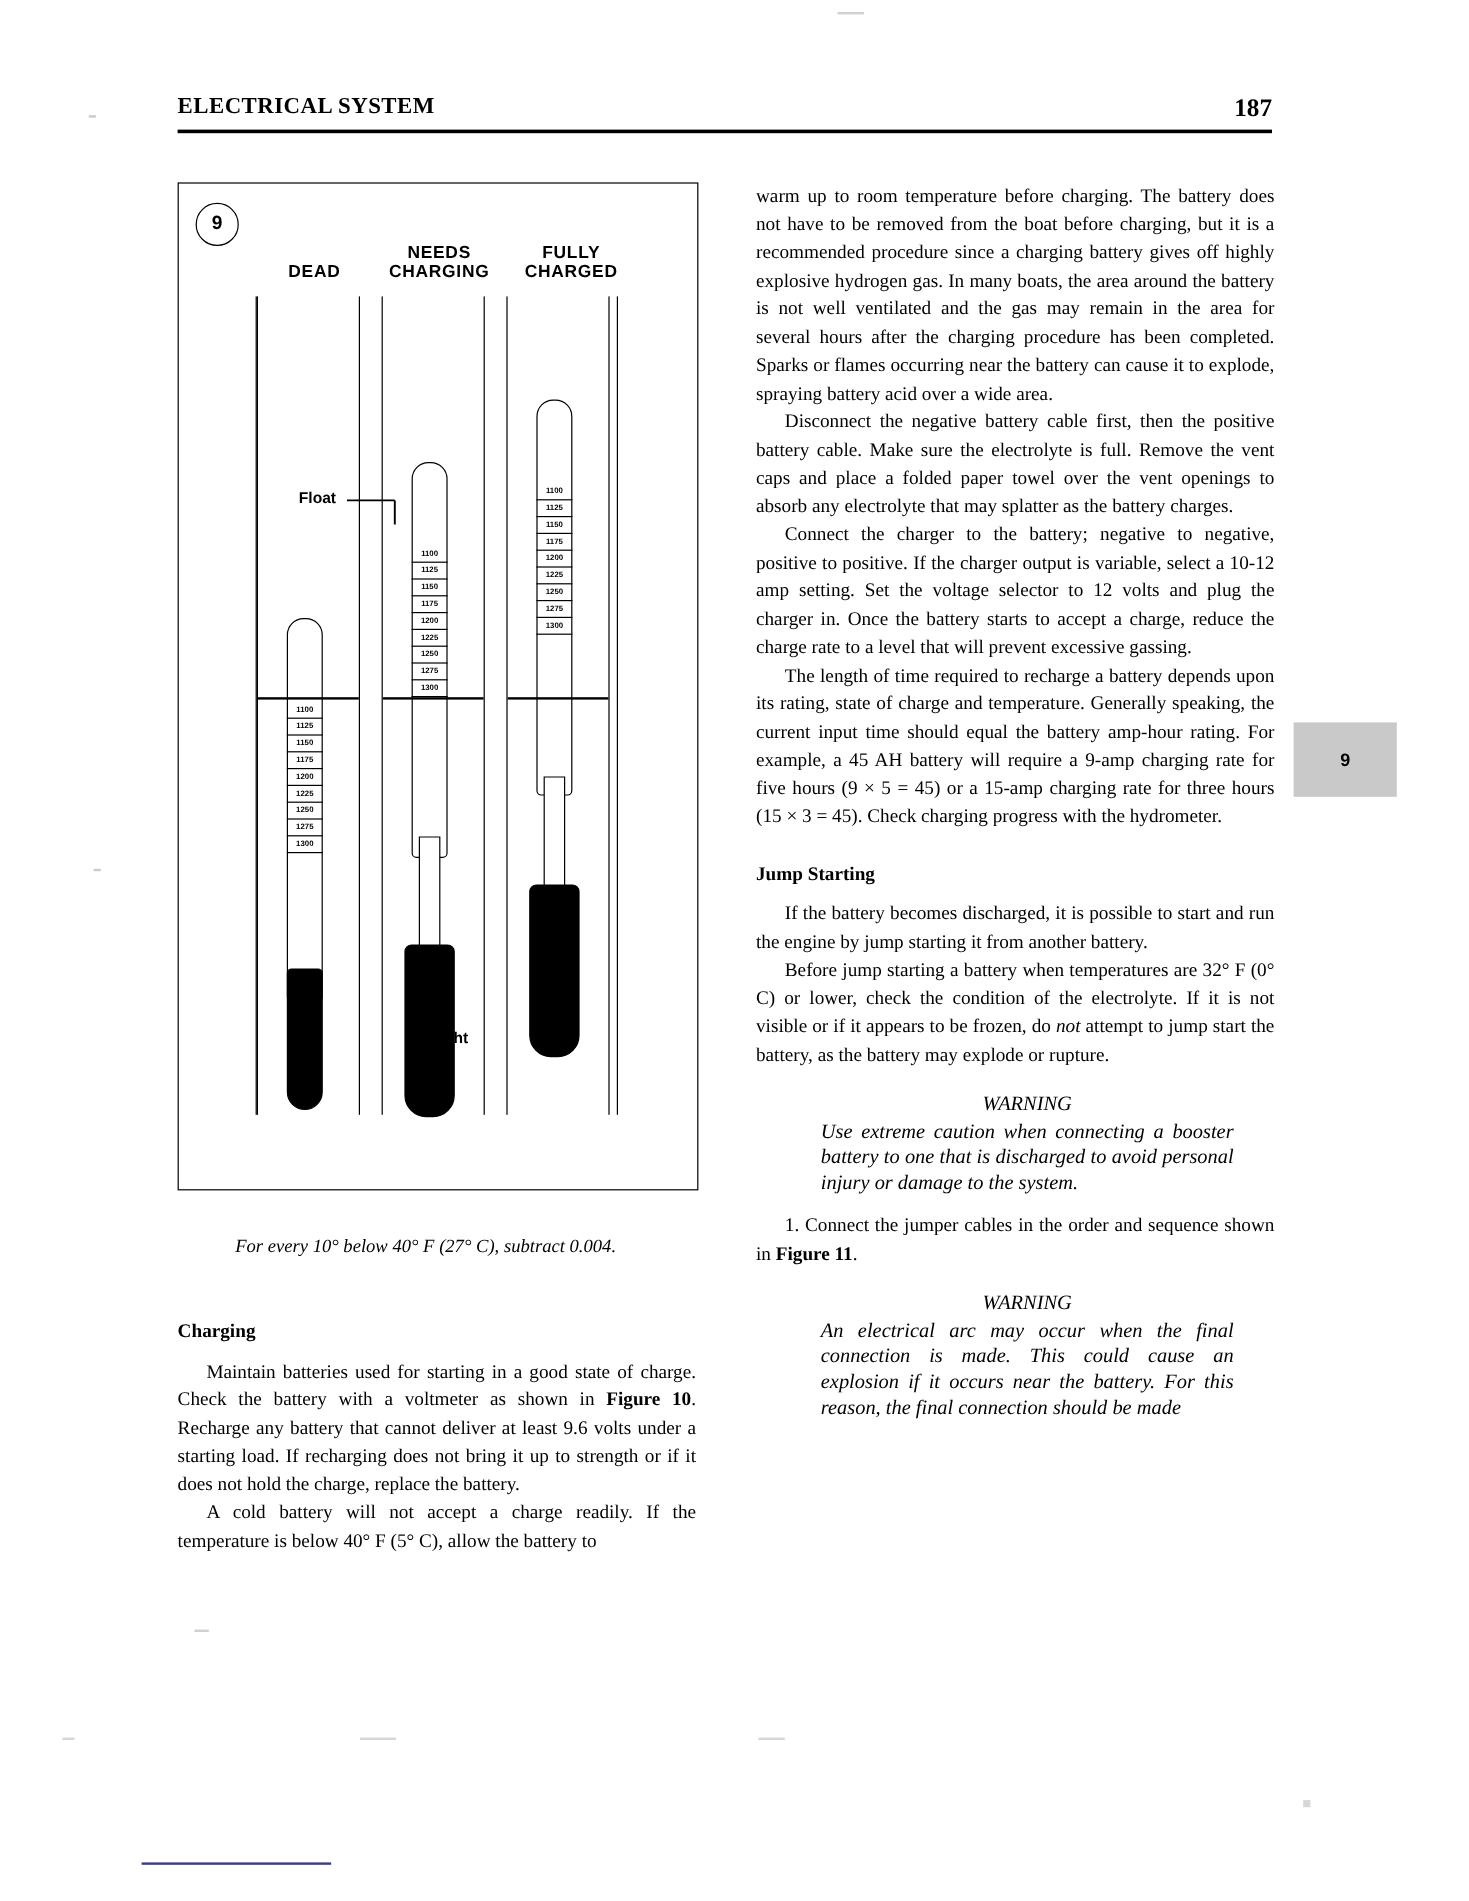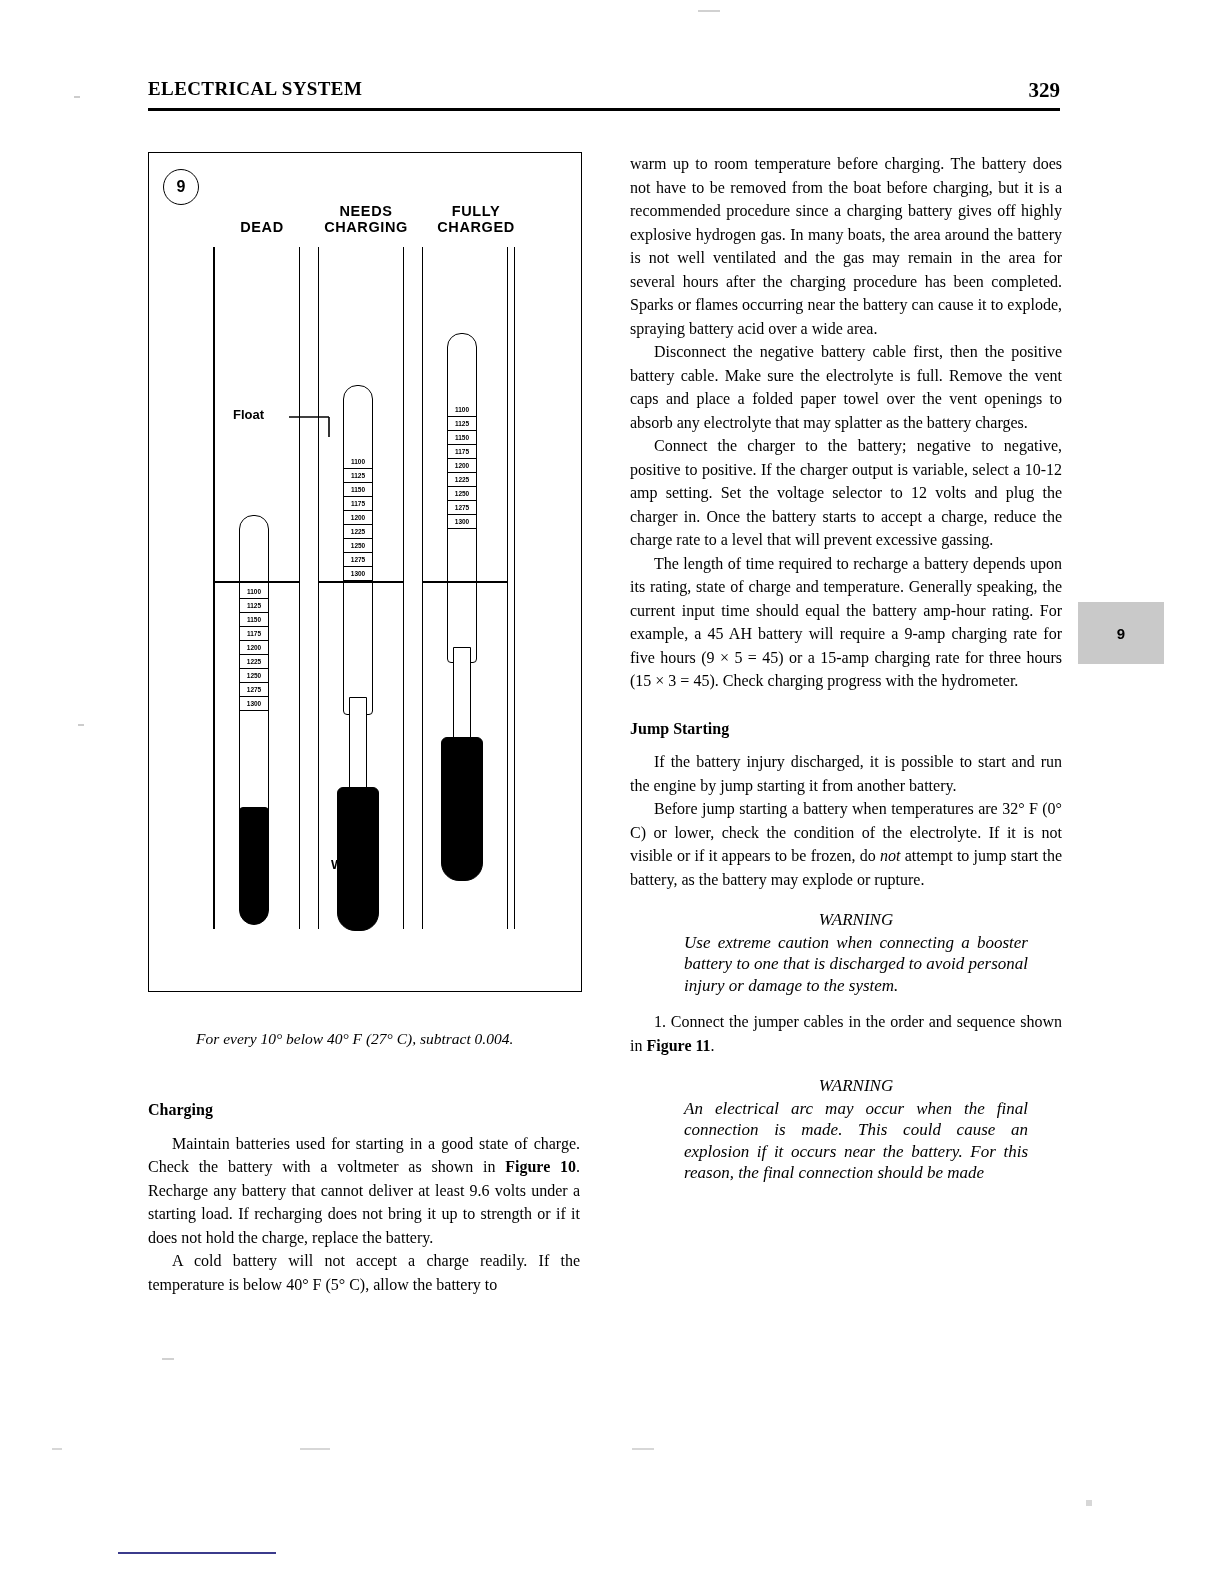--- a/index.html
+++ b/index.html
@@ -152,20 +152,21 @@
     position: absolute;
     height: 1.6px;
     background: #000;
   }
 
   .lbl {
     position: absolute;
     font-family: "Liberation Sans", sans-serif;
     font-weight: bold;
     font-size: 13px;
+    margin-left: 16px;
   }
 
   
   .caption {
     position: absolute;
     left: 196px;
     top: 1028px;
     width: 350px;
     font-style: italic;
     font-size: 15.5px;
@@ -251,21 +252,21 @@
     background: #3b3b8c;
   }
 </style>
 </head>
 <body>
 
 <div class="page">
 
   <div class="header">
     <div class="header-title">ELECTRICAL SYSTEM</div>
-    <div class="header-page">329</div>
+    <div class="header-page">187</div>
   </div>
   <div class="header-rule"></div>
 
   <div class="figure-box">
     <div class="fig-num">9</div>
 
     <div class="col-labels">
       <div class="col-label cl-dead">DEAD</div>
       <div class="col-label cl-needs">
         <span>NEEDS</span><br>
@@ -357,21 +358,21 @@
   </div>
 
   <div class="col-right">
     <p class="body noind">warm up to room temperature before charging. The battery does not have to be removed from the boat before charging, but it is a recommended procedure since a charging battery gives off highly explosive hydrogen gas. In many boats, the area around the battery is not well ventilated and the gas may remain in the area for several hours after the charging procedure has been completed. Sparks or flames occurring near the battery can cause it to explode, spraying battery acid over a wide area.</p>
     <p class="body">Disconnect the negative battery cable first, then the positive battery cable. Make sure the electrolyte is full. Remove the vent caps and place a folded paper towel over the vent openings to absorb any electrolyte that may splatter as the battery charges.</p>
     <p class="body">Connect the charger to the battery; negative to negative, positive to positive. If the charger output is variable, select a 10-12 amp setting. Set the voltage selector to 12 volts and plug the charger in. Once the battery starts to accept a charge, reduce the charge rate to a level that will prevent excessive gassing.</p>
     <p class="body">The length of time required to recharge a battery depends upon its rating, state of charge and temperature. Generally speaking, the current input time should equal the battery amp-hour rating. For example, a 45 AH battery will require a 9-amp charging rate for five hours (9 ×  5 = 45) or a 15-amp charging rate for three hours (15 × 3 = 45). Check charging progress with the hydrometer.</p>
 
     <div class="sec-head" style="margin-top:24px;">Jump Starting</div>
 
-    <p class="body">If the battery injury discharged, it is possible to start and run the engine by jump starting it from another battery.</p>
+    <p class="body">If the battery becomes discharged, it is possible to start and run the engine by jump starting it from another battery.</p>
     <p class="body"><span>Before jump starting a battery when temperatures are 32° F (0° C) or lower, check the condition of the electrolyte. If it is not visible or if it appears to be frozen, do </span><i>not</i><span> attempt to jump start the battery, as the battery may explode or rupture.</span></p>
 
     <div class="warn-block">
       <div class="warn-title">WARNING</div>
       <div>Use extreme caution when connecting a booster battery to one that is discharged to avoid personal injury or damage to the system.</div>
     </div>
 
     <p class="body numbered"><span>1. Connect the jumper cables in the order and sequence shown in </span><b>Figure 11</b><span>.</span></p>
 
     <div class="warn-block">

